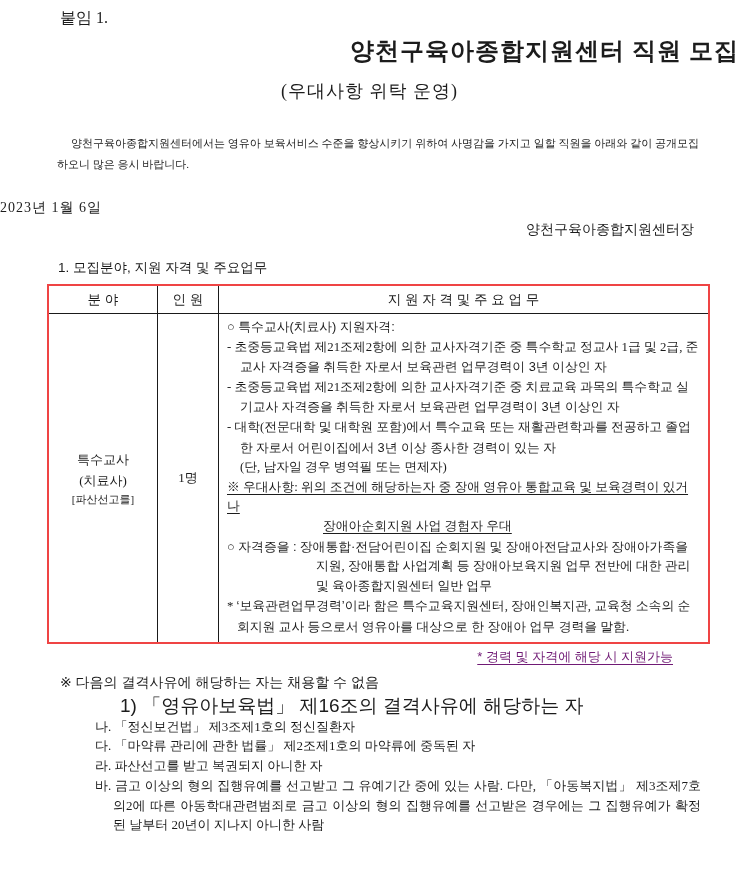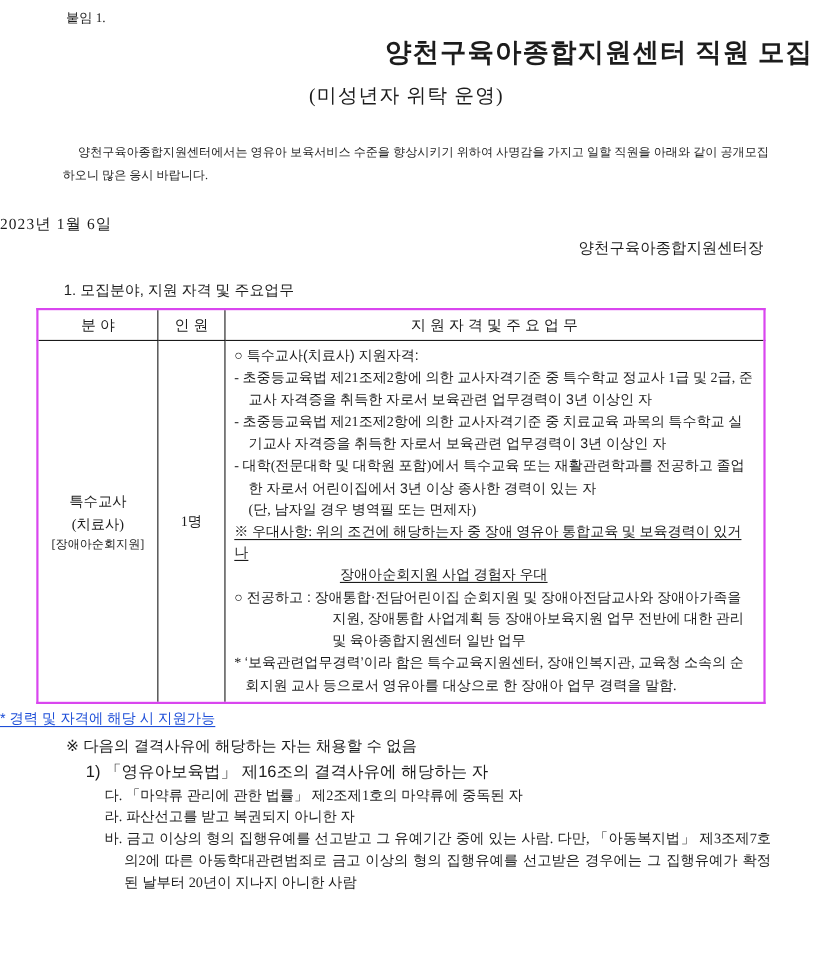--- a/index.html
+++ b/index.html
@@ -4,21 +4,21 @@
 <style>
   html,body{margin:0;padding:0;background:#ffffff;}
   body{
     width:739px;height:891px;overflow:hidden;
     font-family:"Liberation Serif","DejaVu Serif",serif;
     color:#1c1c1c;
     position:relative;
   }
   .page{padding:6px 0 0 0;}
 
-  .attachment{font-size:12px;margin:2px 0 0 60px;}
+  .attachment{font-size:16px;margin:2px 0 0 60px;}
 
   .doc-title{
     text-align:right;font-size:24px;font-weight:700;
     letter-spacing:1px;margin:6px 0 0 0;
     font-family:"Liberation Serif","DejaVu Serif",serif;
   }
   .doc-subtitle{text-align:center;font-size:18px;margin-top:12px;letter-spacing:1px;}
 
   .intro{
     margin:30px 40px 0 57px;font-size:11px;line-height:21px;
@@ -27,61 +27,61 @@
   .issue-date{margin:24px 48px 0 0;text-align:left;font-size:14px;letter-spacing:1px;}
   .issuer{margin:4px 45px 0 0;text-align:right;font-size:14px;}
 
   .sans,.b,.sec-head,.th-cell,.red-note,.d-head,.d-num{
     font-family:"Liberation Sans","DejaVu Sans",sans-serif;font-weight:400;
   }
 
   .sec-head{font-size:13.5px;margin:20px 0 7px 58px;}
 
   table.recruit{
-    border-collapse:collapse;margin-left:33px;width:663px;
-    border:2px solid #d946ef;font-size:12.5px;table-layout:fixed;
+    border-collapse:collapse;margin-left:47px;width:663px;
+    border:2px solid #ef4444;font-size:12.5px;table-layout:fixed;
   }
   table.recruit th,table.recruit td{border:1px solid #1a1a1a;}
   .th-cell{height:25px;text-align:center;font-size:13.5px;padding:1px 0;}
   td.pos-cell{width:108px;text-align:center;vertical-align:middle;font-size:13px;}
   td.cnt-cell{width:60px;text-align:center;vertical-align:middle;font-size:13px;}
   td.qual-cell{vertical-align:top;padding:3px 8px 4px 8px;line-height:19.6px;font-size:12.8px;}
   .pos-line{line-height:21px;}
   .pos-small{font-size:11px;line-height:16px;}
 
   
   .q{margin:0;}
   .dash{padding-left:13px;text-indent:-13px;}
   .ind1{padding-left:13px;}
   .ind2{padding-left:96px;}
   .biz{padding-left:89px;text-indent:-89px;}
   .note{padding-left:10px;text-indent:-10px;}
   .b{font-size:12.8px;}
   .u{text-decoration:underline;text-underline-offset:3px;}
 
   .red-note{
-    color:#1d4ed8;font-size:13px;text-align:left;
-    margin:4px 26px 2px 0;text-decoration:underline;text-underline-offset:3px;
+    color:#701a75;font-size:13px;text-align:right;
+    margin:4px 66px 2px 0;text-decoration:underline;text-underline-offset:3px;
   }
 
   
   .d{line-height:19.8px;font-size:13px;}
   .d-head{font-size:14px;margin:5px 0 2px 60px;line-height:22px;}
-  .d-num{font-size:15px;margin:3px 40px 1px 78px;line-height:20px;padding-left:17px;text-indent:-17px;}
+  .d-num{font-size:19px;margin:3px 40px 1px 120px;line-height:20px;padding-left:17px;text-indent:-17px;}
   .d-item{margin:0 38px 0 95px;padding-left:18px;text-indent:-18px;text-align:justify;}
 </style>
 </head>
 <body>
 
 <div class="page">
 
   <div class="attachment">붙임 1.</div>
 
   <div class="doc-title">양천구육아종합지원센터 직원 모집</div>
-  <div class="doc-subtitle">(미성년자 위탁 운영)</div>
+  <div class="doc-subtitle">(우대사항 위탁 운영)</div>
 
   <p class="intro">양천구육아종합지원센터에서는 영유아 보육서비스 수준을 향상시키기 위하여 사명감을 가지고 일할 직원을 아래와 같이 공개모집 하오니 많은 응시 바랍니다.</p>
 
   <div class="issue-date">2023년  1월  6일</div>
   <div class="issuer">양천구육아종합지원센터장</div>
 
   <div class="sec-head">1. 모집분야, 지원 자격 및 주요업무</div>
 
   <table class="recruit">
     <thead>
@@ -89,41 +89,42 @@
         <th class="th-cell" style="width:108px">분 야</th>
         <th class="th-cell" style="width:60px">인 원</th>
         <th class="th-cell">지 원 자 격  및  주 요 업 무</th>
       </tr>
     </thead>
     <tbody>
       <tr>
         <td class="pos-cell">
           <div class="pos-line">특수교사</div>
           <div class="pos-line">(치료사)</div>
-          <div class="pos-small">[장애아순회지원]</div>
+          <div class="pos-small">[파산선고를]</div>
         </td>
         <td class="cnt-cell">1명</td>
         <td class="qual-cell">
             <div class="q"><span class="b">○ 특수교사(치료사) 지원자격:</span></div>
             <div class="q dash"><span>- 초중등교육법 제21조제2항에 의한 교사자격기준 중 특수학교 정교사 1급 및 2급, 준교사 자격증을 취득한 자로서 </span><span class="b">보육관련 업무경력이 3년 이상인 자</span></div>
             <div class="q dash"><span>- 초중등교육법 제21조제2항에 의한 교사자격기준 중 치료교육 과목의 특수학교 실기교사 자격증을 취득한 자로서 </span><span class="b">보육관련 업무경력이 3년 이상인 자</span></div>
             <div class="q dash"><span>- 대학(전문대학 및 대학원 포함)에서 특수교육 또는 재활관련학과를 전공하고 졸업한 자로서 어린이집에서 </span><span class="b">3년 이상 종사한 경력이 있는 자</span></div>
             <div class="q ind1"><span>(단, 남자일 경우 병역필 또는 면제자)</span></div>
             <div class="q"><span class="u">※ 우대사항: 위의 조건에 해당하는자 중 장애 영유아 통합교육 및 보육경력이 있거나</span></div>
             <div class="q ind2"><span class="u">장애아순회지원 사업 경험자 우대</span></div>
-            <div class="q biz"><span class="b">○ </span><span class="b">전공하고 :</span><span> 장애통합·전담어린이집 순회지원 및 장애아전담교사와 장애아가족을 지원, 장애통합 사업계획 등 장애아보육지원 업무 전반에 대한 관리 및 육아종합지원센터 일반 업무</span></div>
+            <div class="q biz"><span class="b">○ </span><span class="b">자격증을 :</span><span> 장애통합·전담어린이집 순회지원 및 장애아전담교사와 장애아가족을 지원, 장애통합 사업계획 등 장애아보육지원 업무 전반에 대한 관리 및 육아종합지원센터 일반 업무</span></div>
             <div class="q note"><span>* </span><span class="b">‘보육관련업무경력’</span><span>이라 함은 특수교육지원센터, 장애인복지관, 교육청 소속의 순회지원 교사 등으로서 </span><span class="b">영유아를 대상으로 한 장애아 업무 경력</span><span>을 말함.</span></div>
           </td>
       </tr>
     </tbody>
   </table>
 
   <div class="red-note">* 경력 및 자격에 해당 시 지원가능</div>
 
   <div>
       <div class="d d-head"><span>※ 다음의 결격사유에 해당하는 자는 채용할 수 없음</span></div>
       <div class="d d-num"><span>1) 「영유아보육법」  제16조의 결격사유에 해당하는 자</span></div>
+      <div class="d d-item"><span>나. 「정신보건법」 제3조제1호의 정신질환자</span></div>
       <div class="d d-item"><span>다. 「마약류 관리에 관한 법률」 제2조제1호의 마약류에 중독된 자</span></div>
       <div class="d d-item"><span>라. 파산선고를 받고 복권되지 아니한 자</span></div>
       <div class="d d-item"><span>바. 금고 이상의 형의 집행유예를 선고받고 그 유예기간 중에 있는 사람. 다만, 「아동복지법」 제3조제7호의2에 따른 아동학대관련범죄로 금고 이상의 형의 집행유예를 선고받은 경우에는 그 집행유예가 확정된 날부터 20년이 지나지 아니한 사람</span></div>
     </div>
 
 </div>
 
 </body></html>

